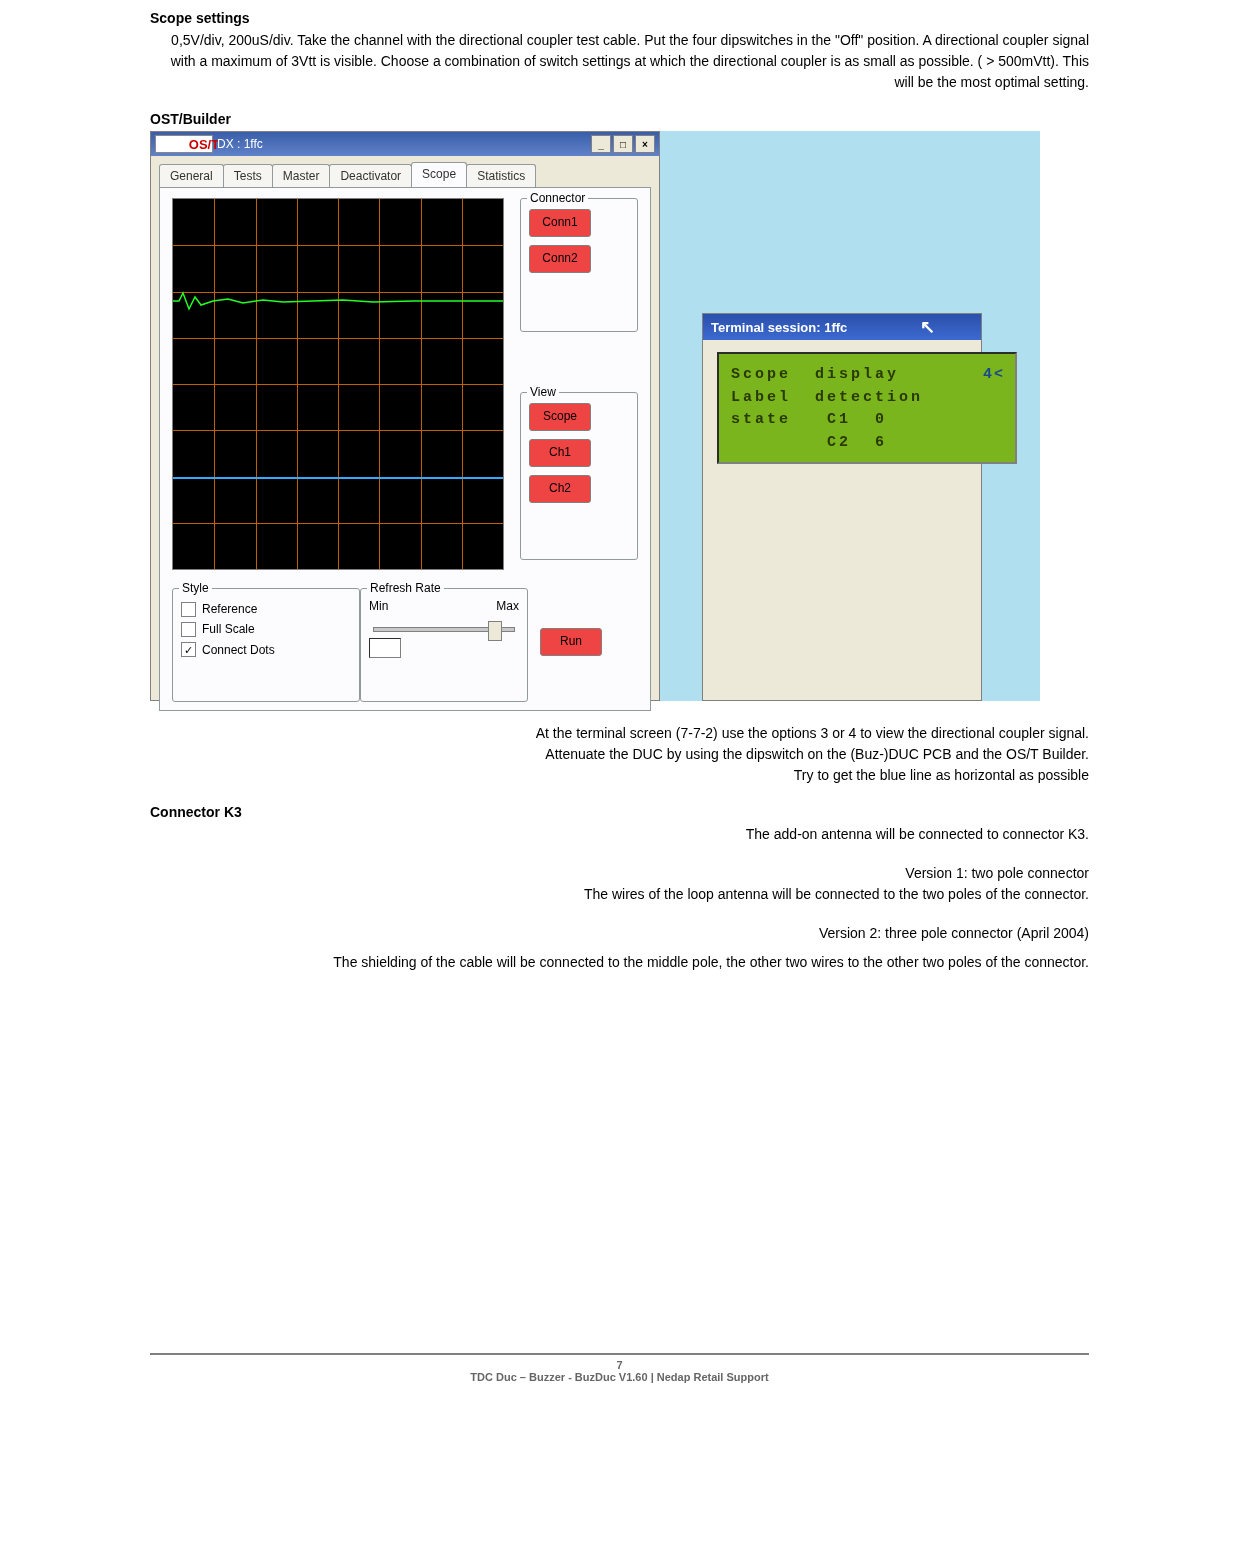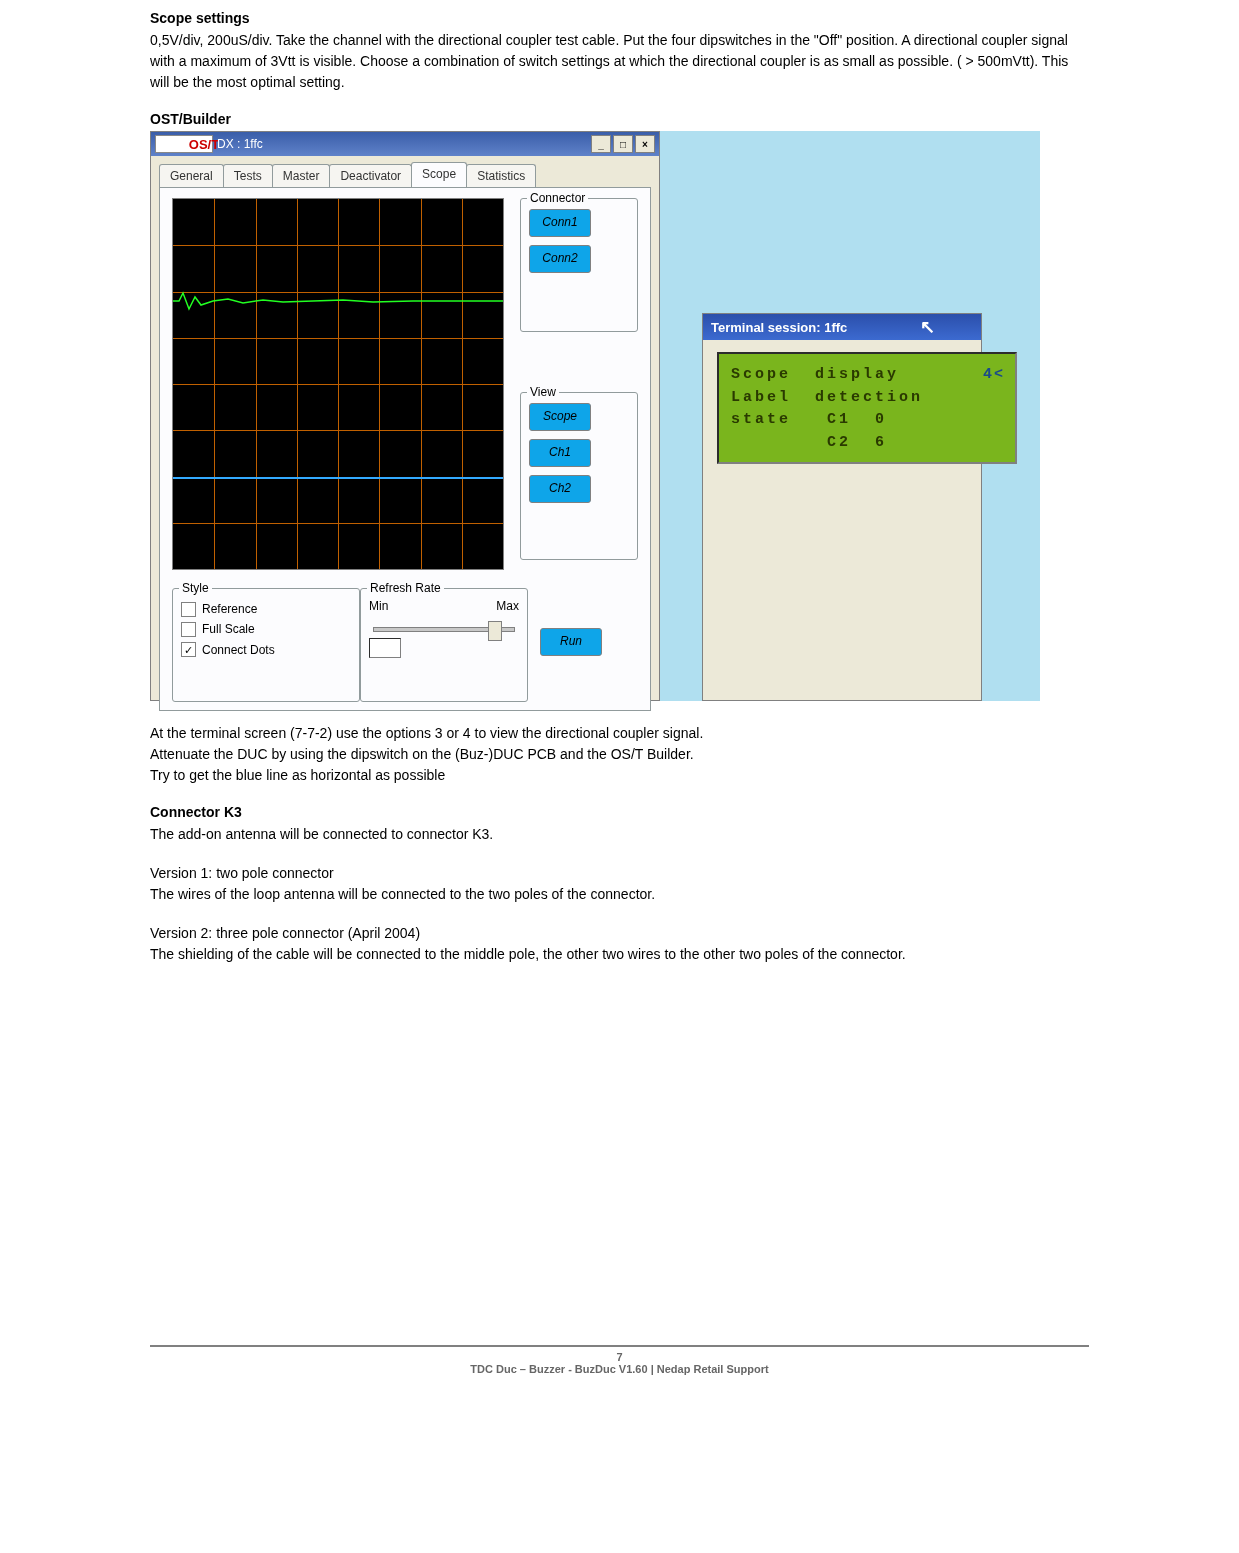--- a/index.html
+++ b/index.html
@@ -18,20 +18,21 @@
     position: relative;
   }
   h4 {
     margin: 0 0 4px 0;
     font-size: 14px;
     font-weight: bold;
   }
   p {
     margin: 0 0 18px 0;
     line-height: 1.5;
+    text-align: right;
   }
   .screenshot {
     width: 890px;
     height: 570px;
     background: #b0dff0;
     position: relative;
     margin-bottom: 22px;
     box-sizing: border-box;
   }
   
@@ -161,28 +162,27 @@
     top: -8px;
     left: 6px;
     background: #fcfcfe;
     padding: 0 3px;
     font-size: 12px;
   }
   .btn {
     display: block;
     width: 60px;
     height: 26px;
-    background: #0ea5e9;
+    background: #ef4444;
     border: 1px solid #808080;
     border-radius: 3px;
     font-size: 12px;
     margin-bottom: 8px;
     text-align: center;
     line-height: 24px;
-    font-style: italic;
   }
   .fs-connector { left: 360px; top: 10px; width: 100px; height: 114px; }
   .fs-view { left: 360px; top: 204px; width: 100px; height: 148px; }
   .btn-run { left: 380px; top: 440px; position: absolute; }
   .fs-style { left: 12px; top: 400px; width: 170px; height: 94px; }
   .fs-refresh { left: 200px; top: 400px; width: 150px; height: 94px; }
   .check-row { display: flex; align-items: center; gap: 6px; font-size: 12px; line-height: 1.7; }
   .cbox {
     width: 13px; height: 13px; border: 1px solid #808080; background: #fff;
     display: inline-flex; align-items: center; justify-content: center;
@@ -406,21 +406,21 @@
   <p style="margin-bottom:0">At the terminal screen (7-7-2) use the options 3 or 4 to view the directional coupler signal.</p>
   <p style="margin-bottom:0">Attenuate the DUC by using the dipswitch on the (Buz-)DUC PCB and the OS/T Builder.</p>
   <p>Try to get the blue line as horizontal as possible</p>
 
   <h4>Connector K3</h4>
   <p>The add-on antenna will be connected to connector K3.</p>
 
   <p style="margin-bottom:0">Version 1: two pole connector</p>
   <p>The wires of the loop antenna will be connected to the two poles of the connector.</p>
 
-  <p style="margin-bottom:0">Version 2: three pole connector (April 2004)</p>
+  <p style="margin-bottom:8px">Version 2: three pole connector (April 2004)</p>
   <p>The shielding of the cable will be connected to the middle pole, the other two wires to the other two poles of the connector.</p>
 
   <div class="footer-rule">
     <div>7</div>
     <div class="sub">TDC Duc – Buzzer - BuzDuc V1.60 | Nedap Retail Support</div>
   </div>
 
 </div>
 
 </body></html>

